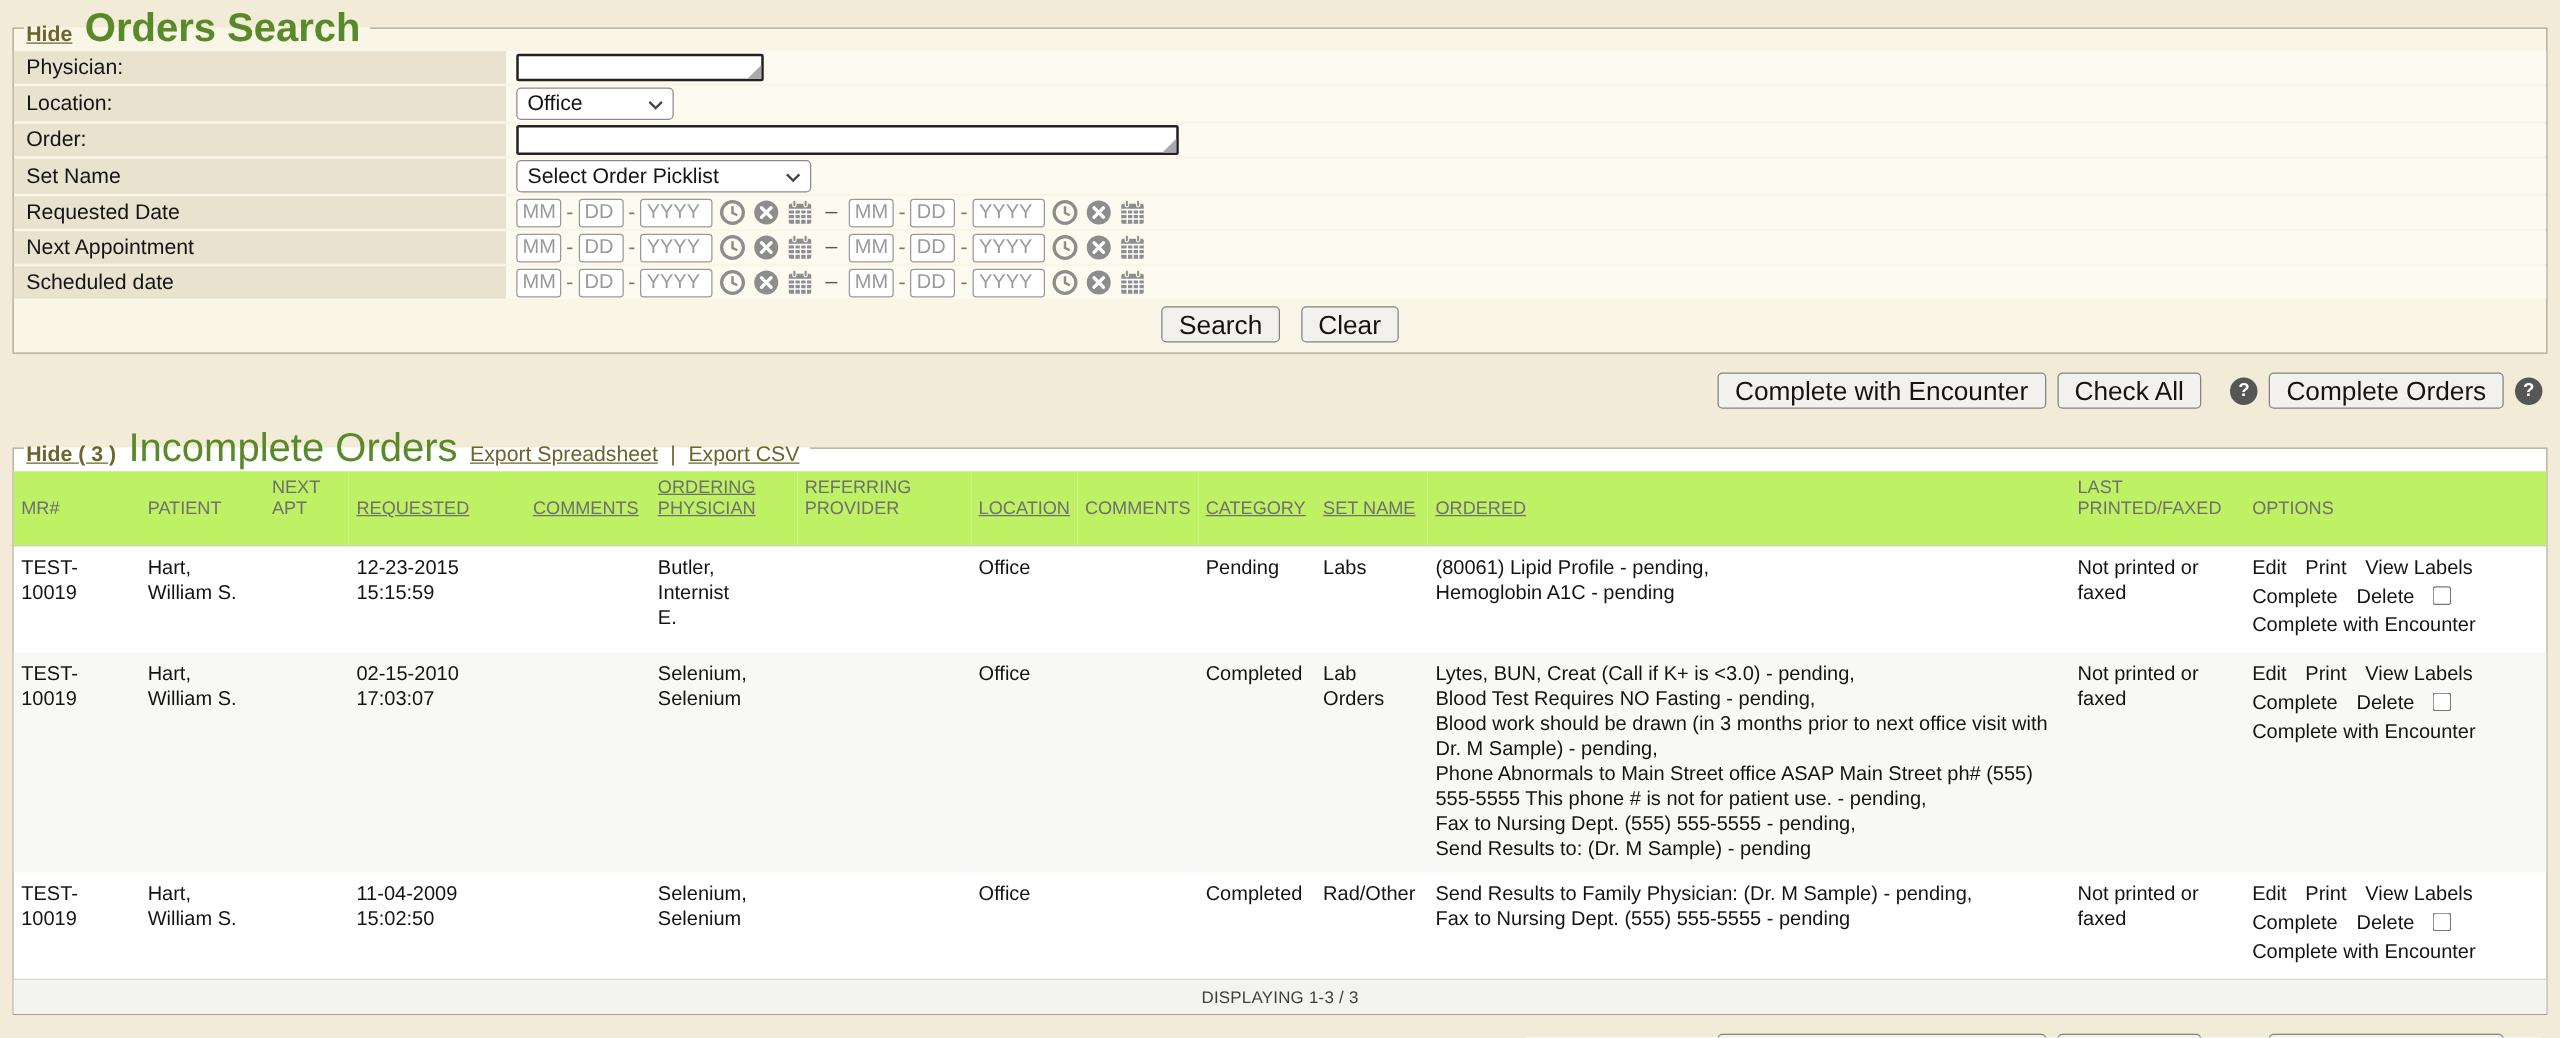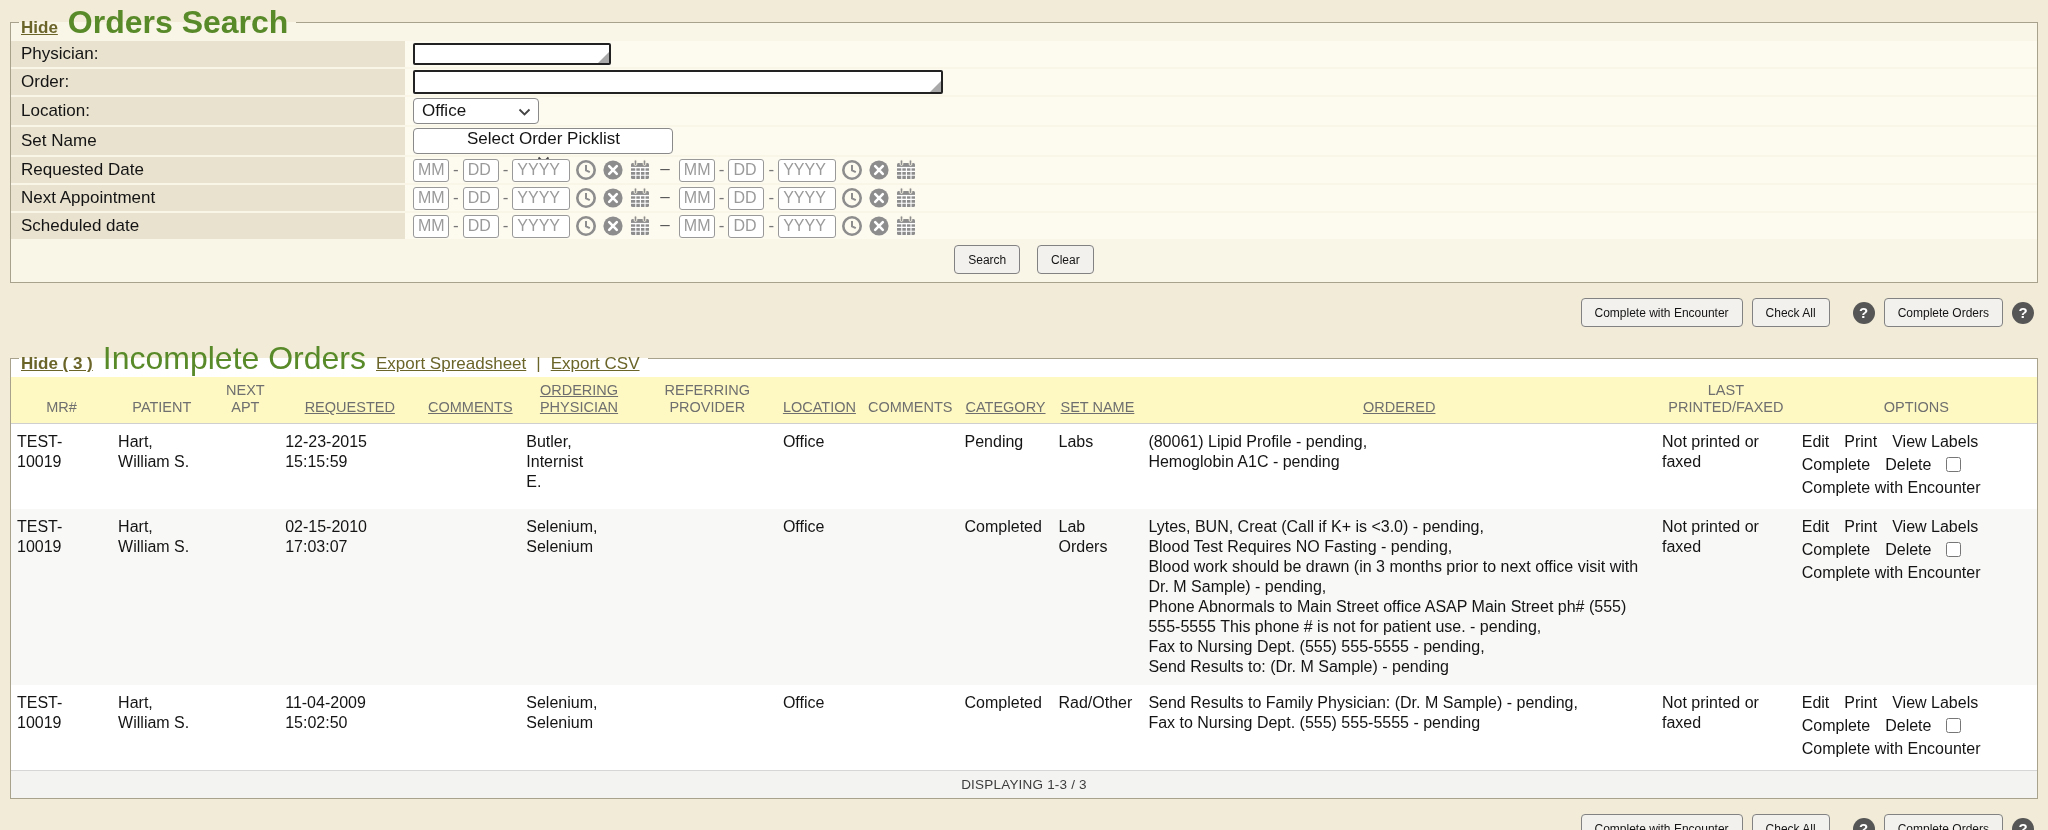--- a/index.html
+++ b/index.html
@@ -26,55 +26,55 @@
   #search-table td { height:26px; vertical-align:middle; }
   #search-table td.lbl { width:394px; background:var(--label-cell,#e9e2cf); padding:2px 10px; }
   #search-table td.val { background:#fdfaf0; padding:1px 8px; }
   .text-box { background:#fff; border:2px solid #222; border-radius:2px; height:24px; position:relative; display:inline-block; vertical-align:middle; }
   .inp-physician { width:198px; height:22px; }
   .inp-referred_to { width:452px; height:26px; }
   .inp-order { width:530px; height:24px; }
   .grip { position:absolute; right:0; bottom:0; width:0; height:0; border-left:11px solid transparent; border-bottom:11px solid #a9a9a9; }
   .fake-select { display:inline-flex; align-items:center; justify-content:space-between; background:#fff; border:1px solid #8a8a8a; border-radius:4px; height:26px; padding:0 7px 0 8px; vertical-align:middle; cursor:default; }
   .sel-location { width:126px; }
-  .sel-set_name { width:260px;flex-direction:column; }
+  .sel-set_name { width:236px; }
   .fake-select svg { flex:0 0 auto; }
   .date-group { display:inline-flex; align-items:center; gap:3px; vertical-align:middle; }
   .d-inp { border:1px solid #999; border-radius:3px; height:23px; padding:0 4px; font-size:16px; color:#555; background:#fff; font-family:"Liberation Sans",sans-serif; }
   .d-inp::placeholder { color:#9a9a9a; opacity:1; }
   .d-mm,.d-dd { width:36px; }
   .d-yyyy { width:58px; }
   .d-hy { color:#777; margin:0 1px; }
   .icon-btn { display:inline-flex; width:22px; height:22px; align-items:center; justify-content:center; cursor:pointer; margin-left:2px; }
   .icon-btn svg { display:block; }
   .range-dash { margin:0 9px; color:#555; }
   .btnrow { text-align:center; background:transparent !important; padding:4px 0 1px 0 !important; }
 
   .btn {
-    font-family:"Liberation Sans",sans-serif; font-size:12px; color:#141414;
+    font-family:"Liberation Sans",sans-serif; font-size:21px; color:#141414;
     background:#f2f1ee; border:1px solid #828282; border-radius:4px;
     padding:3px 13px; height:29px; cursor:pointer; white-space:nowrap;
   }
   .btnrow .btn { margin:0 6px; }
 
   
   .action-bar { display:flex; justify-content:flex-end; align-items:center; gap:9px; margin:15px 14px 13px 14px; height:29px; }
   .help-badge {
     width:22px; height:22px; border-radius:50%; background:#565656; color:#fff;
     font-weight:bold; font-size:15px; line-height:22px; text-align:center; flex:0 0 auto;
     display:inline-block; cursor:pointer;
   }
   .help-badge.light { background:#9a9a9a; margin-left:6px; vertical-align:middle; }
   .gap-before { margin-left:14px; }
 
   
   #orders-table { width:100%; border-collapse:collapse; background:#fff; margin-top:0; }
   #orders-table thead th {
-    background:#fef9c3; color:#6f6f6f; font-weight:normal; font-size:14.5px;
-    text-align:center; vertical-align:bottom; padding:5px 6px 7px 6px;
+    background:#bef264; color:#6f6f6f; font-weight:normal; font-size:14.5px;
+    text-align:left; vertical-align:bottom; padding:5px 6px 20px 6px;
     border-bottom:1px solid #cfcfcf; line-height:17px;
   }
   #orders-table thead th.sortable { text-decoration:underline; cursor:pointer; }
   #orders-table tbody td { vertical-align:top; padding:8px 6px; font-size:16px; line-height:20px; white-space:pre-line; }
   #orders-table tbody tr:nth-child(even) { background:#f8f8f7; }
   #orders-table tbody td.cell-options { white-space:normal; }
   .opt-line { margin-bottom:3px; white-space:nowrap; }
   .opt-link { margin-right:15px; cursor:pointer; }
   .opt-line .opt-link:last-child { margin-right:10px; }
   .opt-cb { width:15px; height:15px; vertical-align:-2px; margin:0; cursor:pointer; }
@@ -99,31 +99,31 @@
       <span class="fs-title">Orders Search</span>
     </span>
   </legend>
   <table id="search-table">
     <tbody id="search-rows">
         <tr>
           <td class="lbl">Physician:</td>
           <td class="val"><div class="text-box inp-physician"><i class="grip"></i></div></td>
         </tr>
         <tr>
-          <td class="lbl">Order:</td>
-          <td class="val"><div class="text-box inp-order"><i class="grip"></i></div></td>
-        </tr>
-        <tr>
           <td class="lbl">Location:</td>
           <td class="val"><div class="fake-select sel-location">
               <span>Office</span>
               <span><svg width="13" height="8" viewBox="0 0 13 8">
                   <path d="M1.5 1.5l5 5 5-5" fill="none" stroke="#444" stroke-width="1.8"></path>
                 </svg></span>
             </div></td>
+        </tr>
+        <tr>
+          <td class="lbl">Order:</td>
+          <td class="val"><div class="text-box inp-order"><i class="grip"></i></div></td>
         </tr>
         <tr>
           <td class="lbl">Set Name</td>
           <td class="val"><div class="fake-select sel-set_name">
               <span>Select Order Picklist</span>
               <span><svg width="13" height="8" viewBox="0 0 13 8">
                   <path d="M1.5 1.5l5 5 5-5" fill="none" stroke="#444" stroke-width="1.8"></path>
                 </svg></span>
             </div></td>
         </tr>

